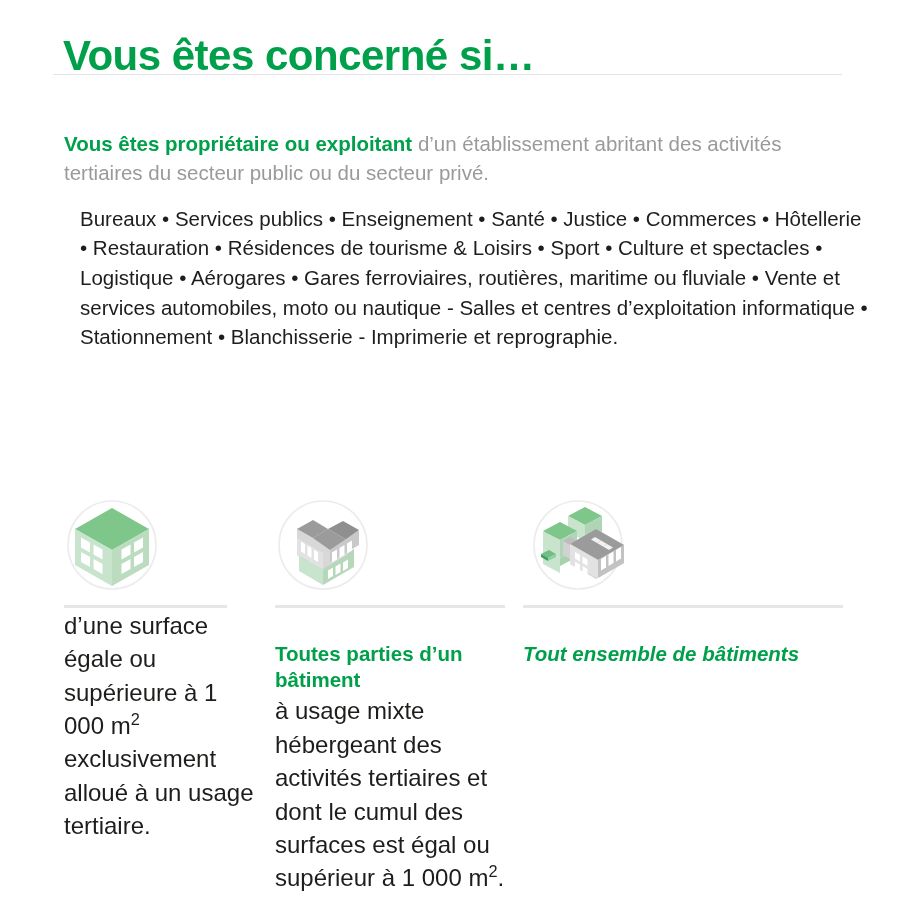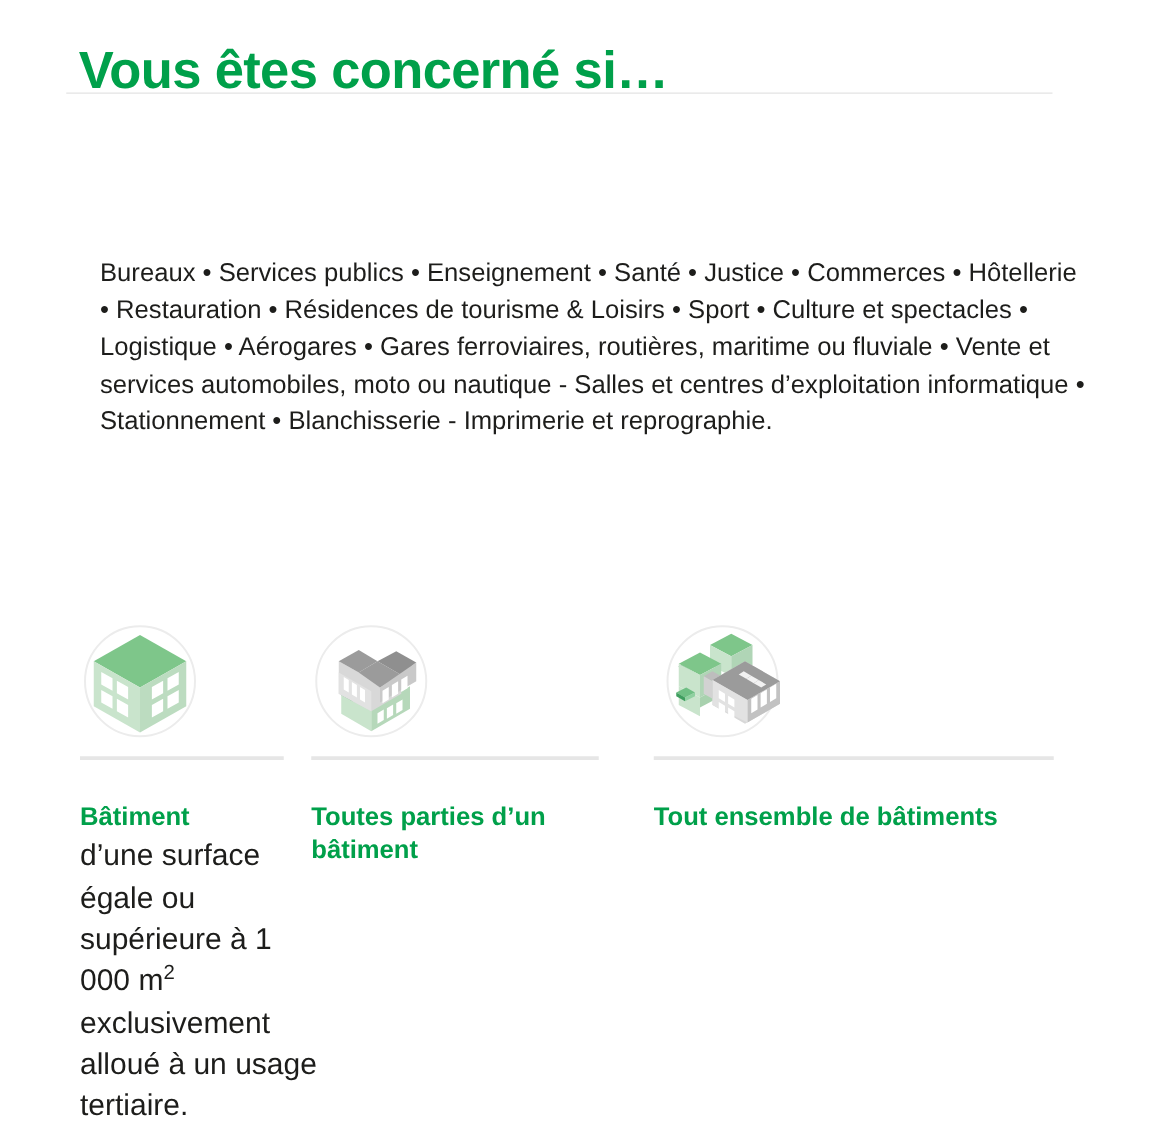--- a/index.html
+++ b/index.html
@@ -98,22 +98,22 @@
     top: 497px;
     width: 919px;
     height: 400px;
   }
 
   .col {
     position: absolute;
     top: 0;
   }
   .col-1 { left: 64px;  width: 200px; }
-  .col-2 { left: 249px; width: 232px; }
-  .col-3 { left: 523px; width: 330px; }
+  .col-2 { left: 275px; width: 232px; }
+  .col-3 { left: 523px; width: 330px; font-style: italic; }
 
   .icon-wrap {
     height: 108px;
     position: relative;
   }
   .icon-wrap svg { display: block; }
 
   .col-rule {
     height: 3px;
     background: #e6e6e6;
@@ -142,20 +142,23 @@
 </style>
 </head>
 <body>
 
 <div class="page">
 
   <h1 class="title">Vous êtes concerné si…</h1>
 
   <div class="rule-top"></div>
 
+  <p class="intro">
+    <span class="lead">Vous êtes propriétaire ou exploitant</span><span> d’un établissement abritant des activités tertiaires du secteur public ou du secteur privé.</span>
+  </p>
 
   <p class="sector-list">Bureaux • Services publics • Enseignement • Santé • Justice  • Commerces • Hôtellerie • Restauration • Résidences de tourisme &amp; Loisirs • Sport • Culture et spectacles • Logistique • Aérogares • Gares ferroviaires, routières, maritime ou fluviale • Vente et services automobiles, moto ou nautique - Salles et centres d’exploitation informatique • Stationnement • Blanchisserie - Imprimerie et reprographie.</p>
 
 
   <div class="cols">
 
     <div class="col col-1">
       <div class="icon-wrap">
         <svg width="96" height="100" viewBox="0 0 96 100" aria-hidden="true">
           <circle cx="48" cy="48" r="44" fill="none" stroke="#ececec" stroke-width="1.6"></circle>
@@ -175,21 +178,20 @@
 
           <g fill="#ffffff">
             <polygon points="57.5,52.5 66.5,47.5 66.5,57.5 57.5,62.5"></polygon>
             <polygon points="70,45.5 79,40.5 79,50.5 70,55.5"></polygon>
             <polygon points="57.5,67 66.5,62 66.5,72 57.5,77"></polygon>
             <polygon points="70,60 79,55 79,65 70,70"></polygon>
           </g>
         </svg>
       </div>
       <div class="col-rule"></div>
-      <div class="col-head">Bâtiment</div>
       <div class="col-body">
         <span>d’une surface égale ou supérieure à 1 000 m</span><sup>2</sup><span> exclusivement alloué à un usage tertiaire.</span>
       </div>
     </div>
 
     <div class="col col-2">
       <div class="icon-wrap">
         <svg width="96" height="100" viewBox="0 0 96 100" aria-hidden="true">
           <circle cx="48" cy="48" r="44" fill="none" stroke="#ececec" stroke-width="1.6"></circle>
 
@@ -223,20 +225,23 @@
 
           <g fill="#ffffff">
             <polygon points="53,73.5 58,70.5 58,79 53,82"></polygon>
             <polygon points="60.5,69.5 65.5,66.5 65.5,75 60.5,78"></polygon>
             <polygon points="68,65.5 73,62.5 73,71 68,74"></polygon>
           </g>
         </svg>
       </div>
       <div class="col-rule"></div>
       <div class="col-head">Toutes parties d’un bâtiment</div>
+      <div class="col-body">
+        <span>à usage mixte hébergeant des activités tertiaires et dont le cumul des surfaces est égal ou supérieur à 1 000 m</span><sup>2</sup><span>.</span>
+      </div>
     </div>
 
     <div class="col col-3">
       <div class="icon-wrap">
         <svg width="110" height="100" viewBox="0 0 110 100" aria-hidden="true">
           <circle cx="55" cy="48" r="44" fill="none" stroke="#ececec" stroke-width="1.6"></circle>
 
           <polygon points="45,19 62,10 79,19 62,28" fill="#7ec68a"></polygon>
           <polygon points="45,19 62,28 62,44 45,35" fill="#c9e4cc"></polygon>
           <polygon points="79,19 79,35 62,44 62,28" fill="#b0d5b6"></polygon>

